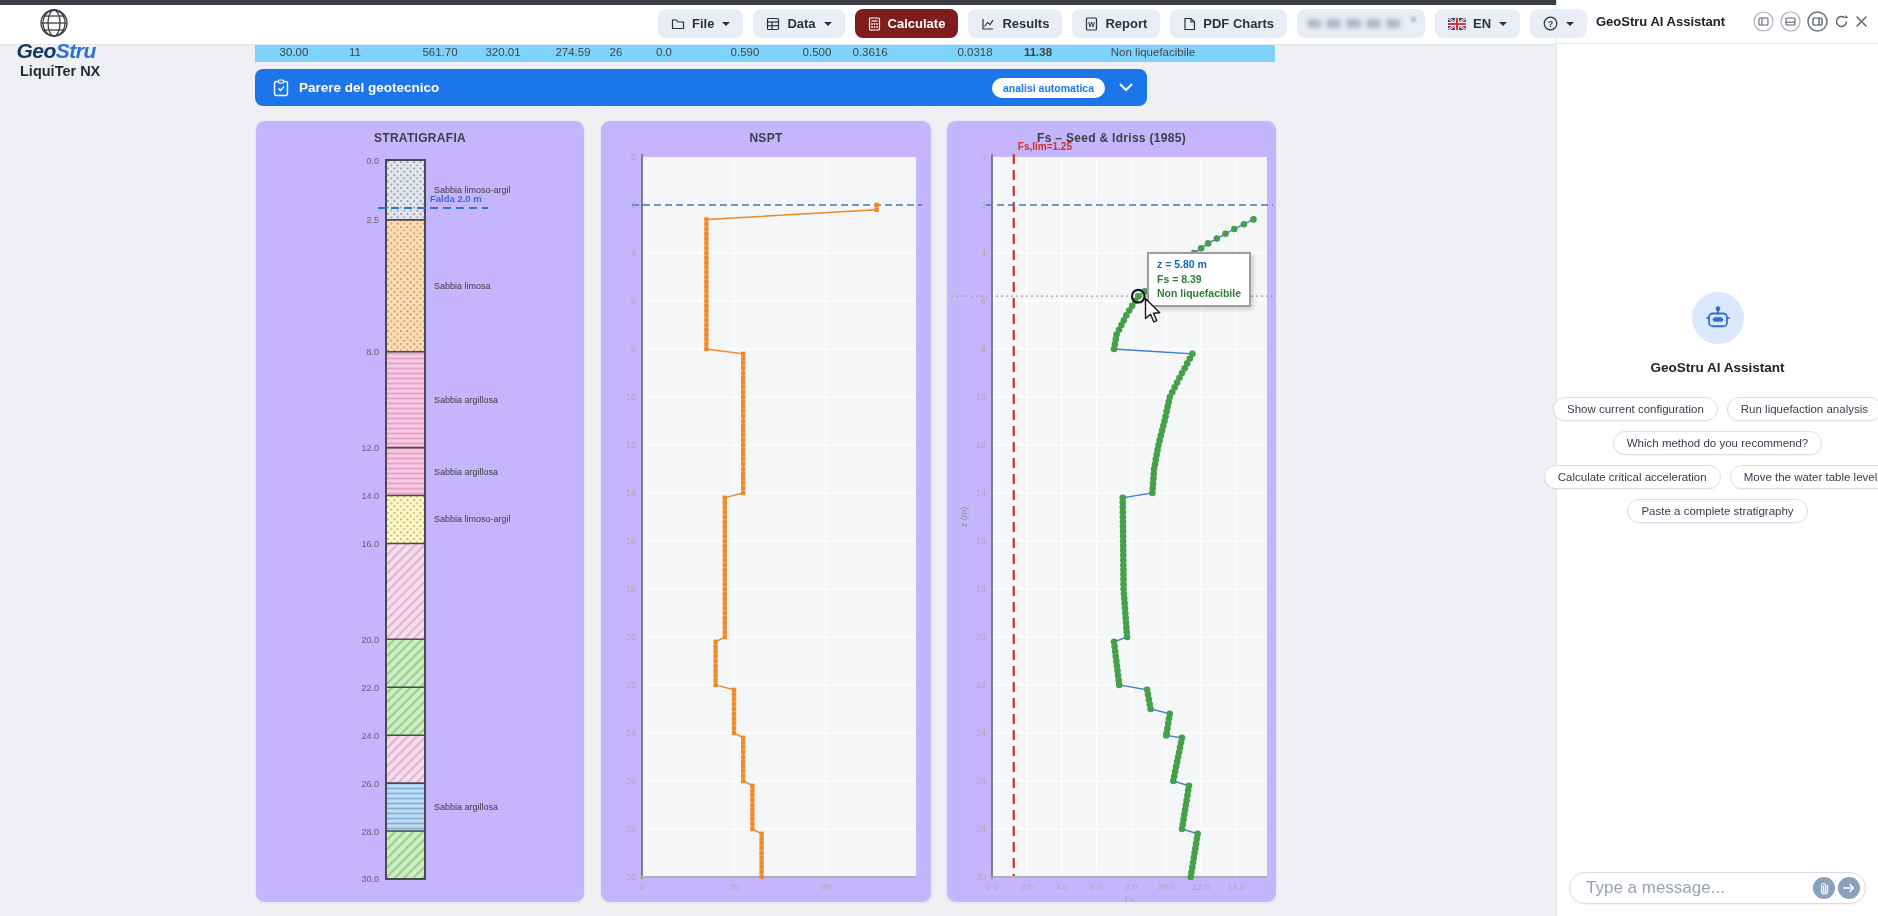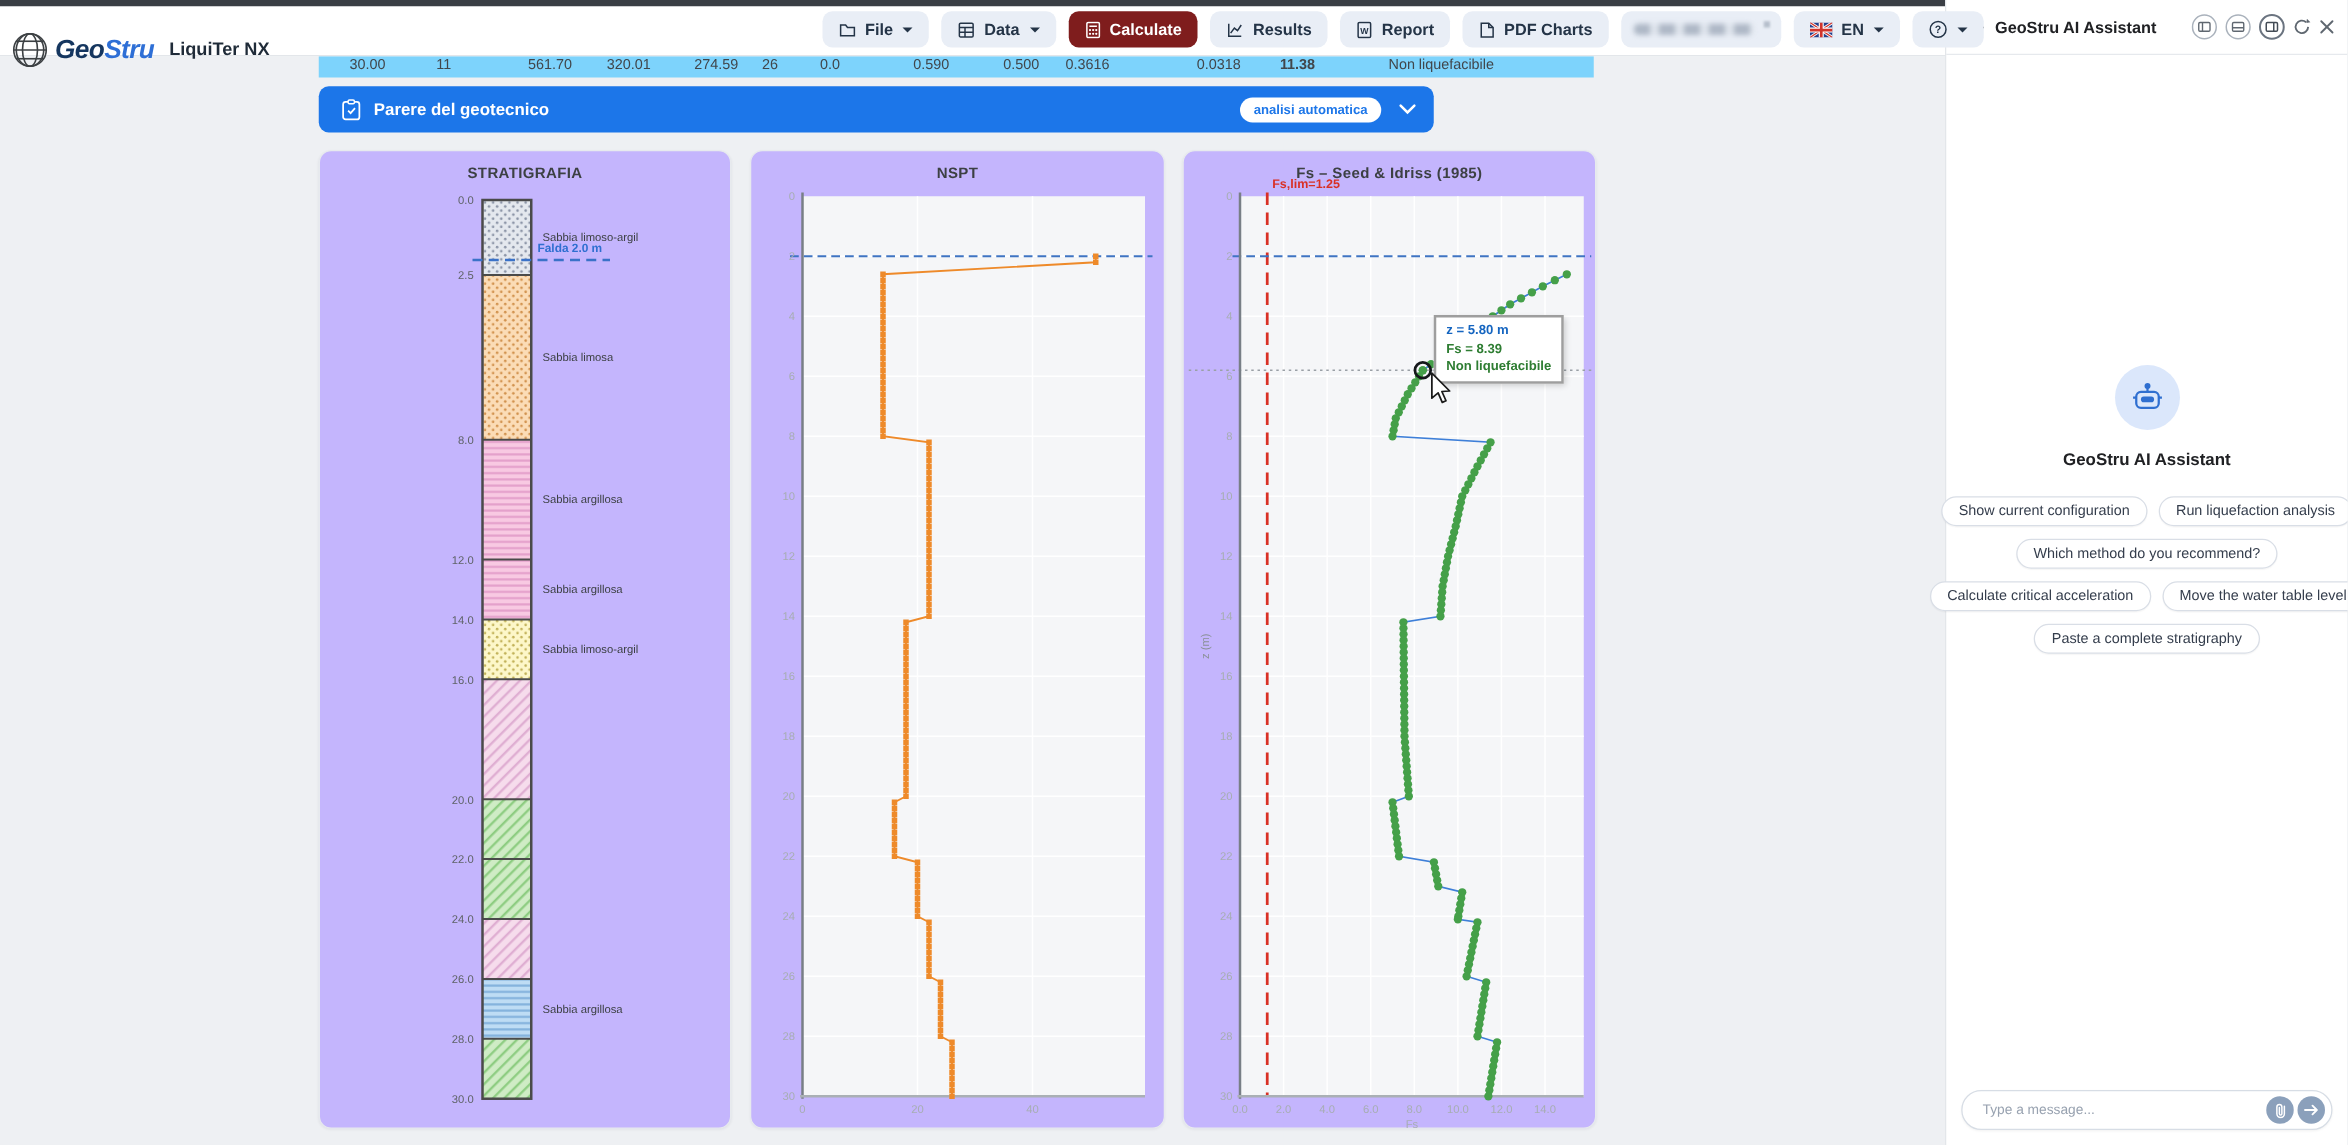--- a/index.html
+++ b/index.html
@@ -4,21 +4,21 @@
 <style>
   html,body{margin:0;padding:0;}
   body{width:1878px;height:916px;overflow:hidden;background:#eef0f3;
        font-family:"Liberation Sans","DejaVu Sans",sans-serif;position:relative;}
   .app{position:absolute;inset:0;}
 
   
   .topstrip{position:absolute;left:0;top:0;width:1556px;height:5px;background:#3a3e44;z-index:6;}
   .topnav{position:absolute;left:0;top:0;width:1556px;height:44px;background:#fff;
           border-bottom:1px solid #e3e6ea;z-index:5;}
-  .brand{position:absolute;left:8px;top:24px;display:flex;align-items:center;}
+  .brand{position:absolute;left:8px;top:7px;display:flex;align-items:center;flex-direction:column;}
   .brand svg{display:block;}
   .brand-text{font-style:italic;font-weight:800;font-size:21px;letter-spacing:-.5px;margin-left:4px;}
   .brand-geo{color:#15365f;}
   .brand-stru{color:#2e6fd6;}
   .brand-product{margin-left:12px;font-weight:700;font-size:14.5px;color:#1f2b38;font-style:normal;letter-spacing:0;}
   .navbtns{position:absolute;left:658px;top:9px;display:flex;align-items:center;gap:10px;}
   .btn{display:inline-flex;align-items:center;gap:7px;background:#e9eef6;border:none;
        border-radius:8px;height:29px;padding:0 13px;font-size:13px;font-weight:600;
        color:#243447;font-family:inherit;cursor:pointer;white-space:nowrap;}
   .btn svg{display:block;}
@@ -79,21 +79,21 @@
   .ai-title{margin-top:16px;font-size:13.5px;font-weight:700;color:#202124;}
   .ai-sub{margin-top:7px;width:290px;text-align:center;font-size:12px;color:#5f6b7a;line-height:1.5;}
   .pill-rows{margin-top:22px;display:flex;flex-direction:column;align-items:center;gap:10px;}
   .pill-row{display:flex;gap:9px;justify-content:center;}
   .pill{background:#fff;border:1px solid #d9dee6;border-radius:13px;padding:5px 13px;
         font-size:11.5px;color:#343d4c;font-family:inherit;cursor:pointer;white-space:nowrap;
         box-shadow:0 1px 1px rgba(0,0,0,.04);}
   .ai-inputbar{position:absolute;left:12px;right:12px;bottom:12px;height:30px;border:1px solid #d7dde5;
                border-radius:16px;background:#fff;box-shadow:0 1px 2px rgba(0,0,0,.05);}
   .ai-input{position:absolute;left:14px;top:1px;height:26px;width:200px;border:none;outline:none;
-            font-size:11px;color:#333;font-family:inherit;background:transparent;}
+            font-size:17px;color:#333;font-family:inherit;background:transparent;}
   .ai-input::placeholder{color:#98a2b0;}
   .roundbtn{position:absolute;top:4px;width:22px;height:22px;border-radius:50%;background:#8ba0bb;
             border:none;display:flex;align-items:center;justify-content:center;cursor:pointer;padding:0;}
   .btn-attach{right:30px;}
   .btn-send{right:5px;}
 </style>
 </head>
 <body>
 
 <div class="app">

